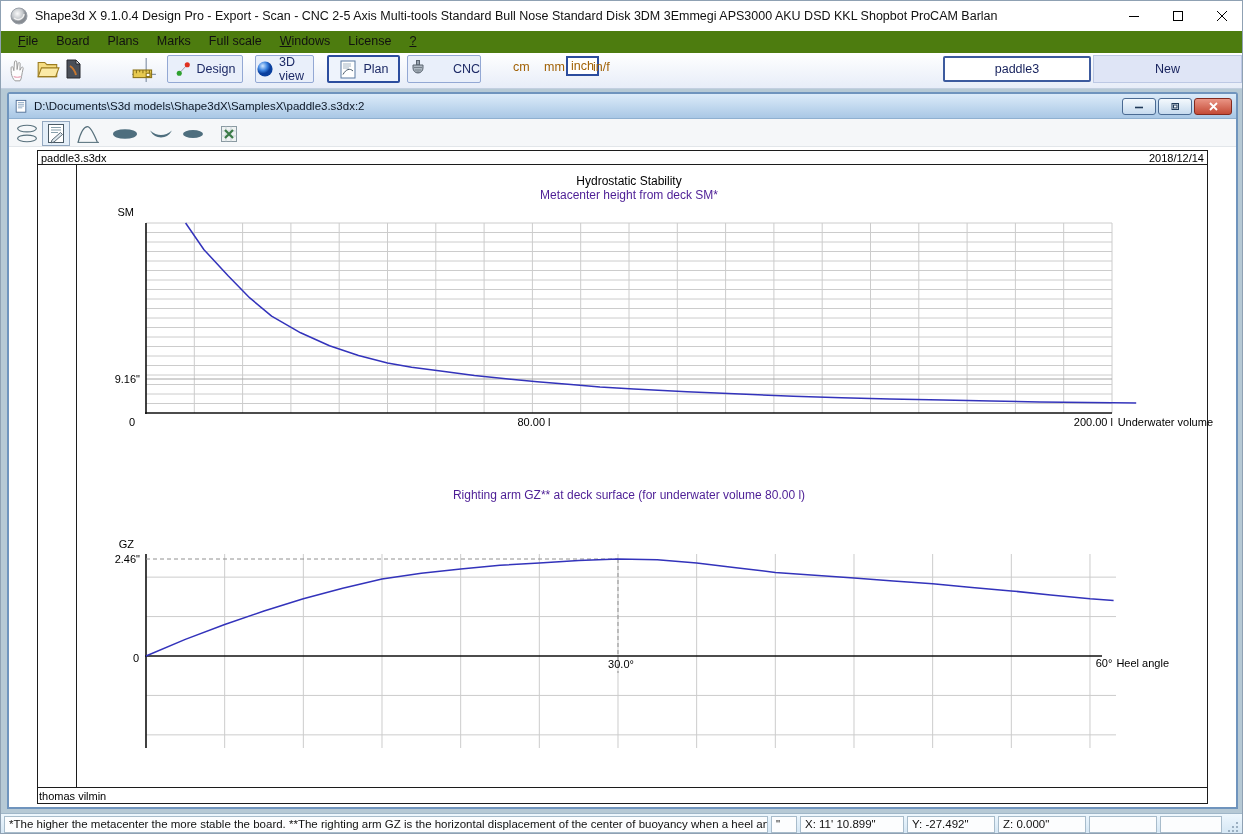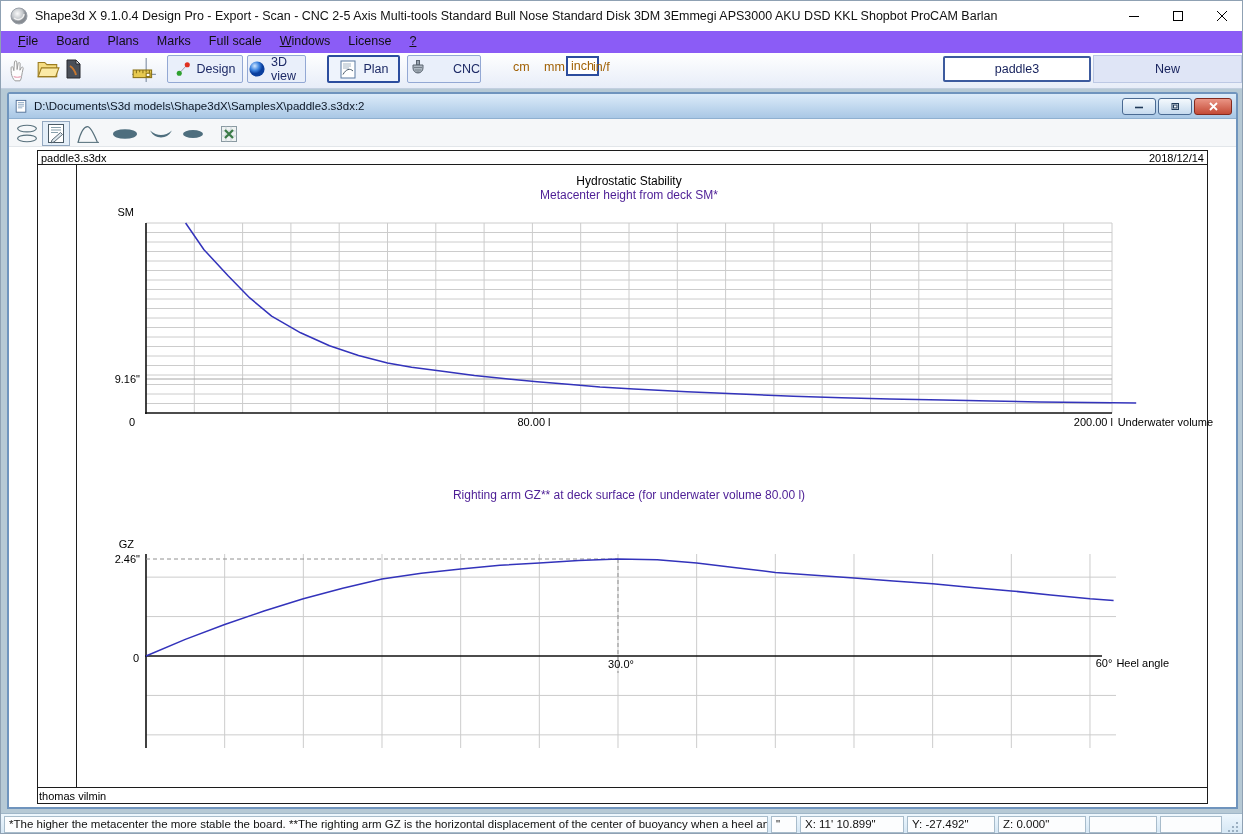--- a/index.html
+++ b/index.html
@@ -5,21 +5,21 @@
   html,body{margin:0;padding:0;background:#555;}
   .app{position:relative;width:1243px;height:834px;background:#fff;border:1px solid #8fa1b3;
        box-sizing:border-box;overflow:hidden;font-family:"Liberation Sans",sans-serif;color:#111;}
   .abs{position:absolute;}
   
   .titlebar{left:0;top:0;width:100%;height:30px;background:#fff;}
   .app-icon{left:9px;top:6px;width:18px;height:18px;}
   .app-title{left:34px;top:0;height:30px;line-height:30px;font-size:12.5px;white-space:nowrap;}
   .cap-btn{top:0;width:44px;height:30px;display:flex;align-items:center;justify-content:center;}
   
-  .menubar{left:0;top:30px;width:100%;height:22px;background:#8b5cf6;display:flex;align-items:center;
+  .menubar{left:0;top:30px;width:100%;height:22px;background:#4d7c0f;display:flex;align-items:center;
            padding-left:8px;box-sizing:border-box;font-size:12.5px;}
   .menu-item{padding:0 9px;height:22px;line-height:21px;cursor:default;}
   
   .toolbar{left:0;top:52px;width:100%;height:36px;background:linear-gradient(#ffffff,#e7edf8);
            border-bottom:1px solid #c2cfe0;box-sizing:border-box;}
   .tool-icon{position:absolute;top:56px;width:26px;height:26px;}
   .tbtn{position:absolute;top:54px;height:28px;box-sizing:border-box;display:flex;align-items:center;
         justify-content:center;gap:5px;background:#e9effa;border:1px solid #93a8d4;border-radius:2px;
         font-size:12.5px;color:#1d2a66;}
   .tbtn.active{border:2px solid #2c4d9e;background:#eef3fc;}
@@ -129,21 +129,21 @@
       <div class="abs tbtn" style="left: 166px; width: 76px;">
         <span style="display:flex;">
           <svg width="17" height="18" viewBox="0 0 18 18">
             <line x1="4.5" y1="13.5" x2="13" y2="4.5" stroke="#99a"></line>
             <circle cx="13" cy="4.5" r="2.7" fill="#e03020"></circle>
             <circle cx="4.5" cy="13.5" r="2.7" fill="#2fa12f"></circle>
           </svg>
         </span>
         <span>Design</span>
       </div>
-      <div class="abs tbtn" style="left: 246px; width: 59px; justify-content: space-between;">
+      <div class="abs tbtn" style="left: 254px; width: 59px; justify-content: space-between;">
         <span style="display:flex;">
           <svg width="18" height="18" viewBox="0 0 18 18">
             <defs>
               <radialGradient id="sg" cx="35%" cy="30%">
                 <stop offset="0%" stop-color="#cfe6ff"></stop>
                 <stop offset="60%" stop-color="#3d84e0"></stop>
                 <stop offset="100%" stop-color="#0a3f9e"></stop>
               </radialGradient>
             </defs>
             <circle cx="9" cy="9" r="7.6" fill="url(#sg)"></circle>

